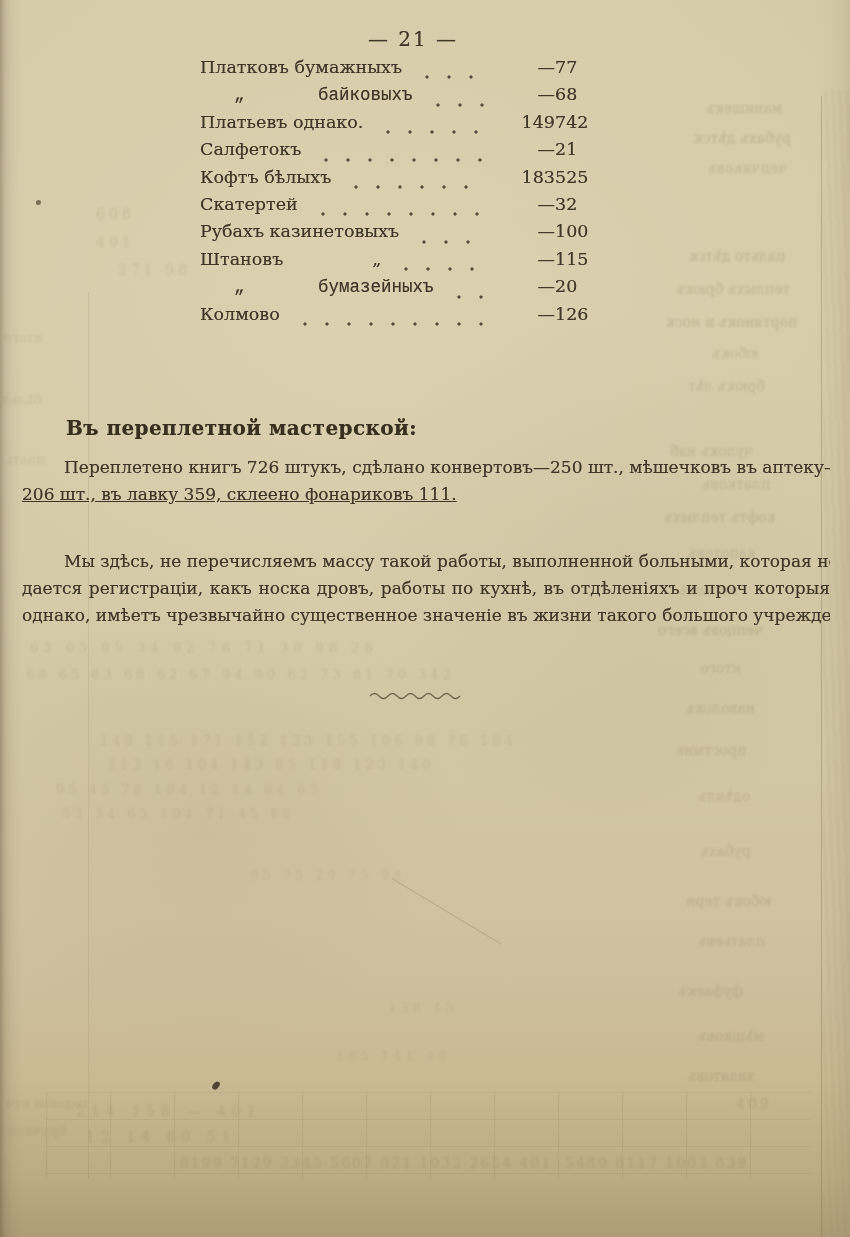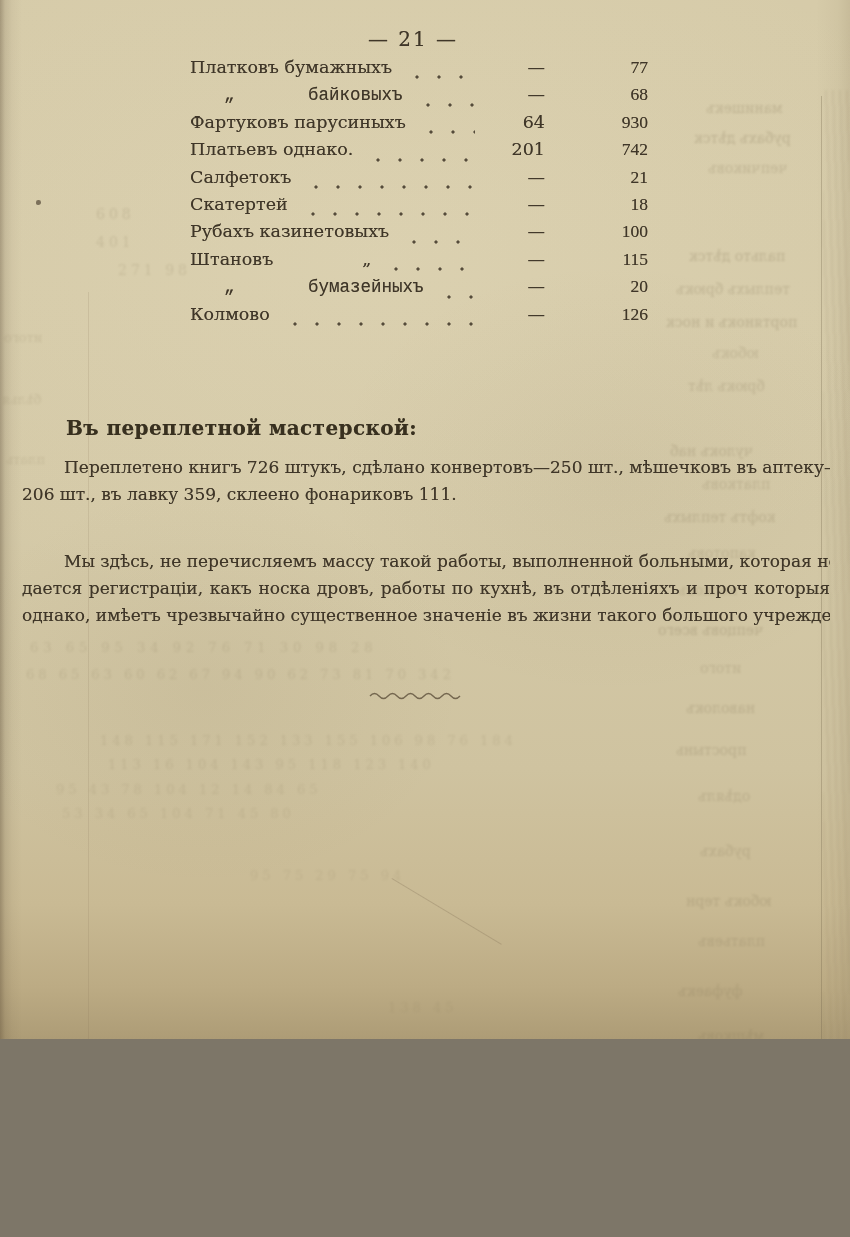--- a/index.html
+++ b/index.html
@@ -1,49 +1,49 @@
 <!DOCTYPE html>
 <html><head>
 <meta charset="utf-8">
 <title>Scanned page 21</title>
 <style>
   html,body{margin:0;padding:0;background:#7d7668;}
   .page{
-    position:relative;width:850px;height:1039px;overflow:hidden;
+    position:relative;width:850px;height:1237px;overflow:hidden;
     font-family:"DejaVu Serif",serif;color:#40372a;
     background-image:
       radial-gradient(120% 60% at 45% 25%, rgba(240,232,204,0.22), rgba(240,232,204,0) 60%),
       radial-gradient(42% 26% at 72% 46%, rgba(122,105,75,0.07), rgba(122,105,75,0) 80%),
       radial-gradient(38% 24% at 24% 66%, rgba(122,105,75,0.07), rgba(122,105,75,0) 80%),
       linear-gradient(90deg, rgba(80,64,44,0.38) 0px, rgba(80,64,44,0.15) 5px, rgba(80,64,44,0.05) 12px, rgba(80,64,44,0) 22px),
       linear-gradient(270deg, rgba(155,140,108,0.25) 0px, rgba(155,140,108,0.10) 12px, rgba(155,140,108,0) 34px),
       linear-gradient(180deg, #d6cba9 0%, #d4c9a7 52%, #cfc3a0 74%, #c9ba94 87%, #bcab84 95%, #ad9c76 100%);
   }
   .abs{position:absolute;}
   
   .ink{color:#3f3628;text-shadow:0 0 0.6px rgba(63,54,40,0.55);}
   .page-number{top:27px;left:0;right:0;text-align:center;font-size:20px;letter-spacing:2px;transform:translateX(-12px);}
   
-  .inv{top:57px;left:190px;width:458px;}
+  .inv{top:57px;left:200px;width:458px;}
   .row{display:flex;align-items:baseline;height:27.4px;font-size:17.5px;}
   .row .label{white-space:pre;flex:none;}
   .row.ind .label{padding-left:34px;font-family:Liberation Mono, monospace;}
   .leader{flex:1;align-self:flex-end;height:6px;margin:0 10px 5px 12px;
     background-image:radial-gradient(circle, rgba(62,52,38,0.85) 1.3px, rgba(62,52,38,0) 1.9px);
     background-size:22px 6px;background-repeat:repeat-x;background-position:2px 1px;}
   .c1{flex:none;width:60px;text-align:right;white-space:pre;}
-  .c2{flex:none;width:103px;text-align:right;white-space:pre;font-family:Liberation Serif, serif;}
+  .c2{flex:none;width:103px;white-space:pre;}
   
   .heading{top:416px;left:66px;font-size:20px;font-weight:bold;color:#38301f;letter-spacing:0.4px;}
   .para{left:22px;width:808px;font-size:17px;}
   .para1{top:454px;line-height:27px;}
   .para2{top:548px;line-height:26.8px;}
   .pline{white-space:nowrap;overflow:hidden;text-align:justify;text-align-last:justify;}
   .pline.first{text-indent:42px;}
-  .pline.last{text-align:right;text-align-last:left;}
+  .pline.last{text-align:right;text-align-last:left;text-decoration:underline;}
   
   .ornament{top:690px;left:368px;width:100px;height:12px;opacity:0.75;}
   .speck-a{top:1081px;left:213px;width:6px;height:9px;background:#41362a;border-radius:62% 38% 55% 45%;transform:rotate(32deg);opacity:0.9;}
   .speck-b{top:200px;left:36px;width:5px;height:5px;background:#4a3e2e;border-radius:50% 50% 60% 40%;opacity:0.65;}
   .scratch{top:878px;left:392px;width:128px;height:1px;background:rgba(118,102,76,0.28);transform:rotate(31deg);transform-origin:left top;filter:blur(0.5px);}
   
   .ghost{position:absolute;font-family:"DejaVu Serif",serif;color:#837556;filter:blur(1.1px);white-space:pre;}
   .ghost-vline{top:292px;left:88px;width:1px;height:886px;background:rgba(125,110,82,0.15);filter:blur(0.5px);}
   .edge-line{top:96px;left:821px;width:1px;height:1141px;background:rgba(110,95,70,0.30);filter:blur(0.7px);}
   .edge-band{top:90px;left:823px;width:27px;height:1147px;background:
@@ -119,42 +119,42 @@
         <span class="c1">—</span>
         <span class="c2">77</span>
       </div>
     <div class="row ind">
         <span class="label">„       байковыхъ</span>
         <span class="leader"></span>
         <span class="c1">—</span>
         <span class="c2">68</span>
       </div>
     <div class="row">
-        <span class="label">Фартуковъ парусиныхъ</span>
-        <span class="leader"></span>
-        <span class="c1">64</span>
-        <span class="c2">930</span>
-      </div>
-    <div class="row">
         <span class="label">Платьевъ однако.</span>
         <span class="leader"></span>
-        <span class="c1">201</span>
+        <span class="c1">149</span>
         <span class="c2">742</span>
       </div>
     <div class="row">
         <span class="label">Салфетокъ</span>
         <span class="leader"></span>
         <span class="c1">—</span>
         <span class="c2">21</span>
       </div>
     <div class="row">
+        <span class="label">Кофтъ бѣлыхъ</span>
+        <span class="leader"></span>
+        <span class="c1">183</span>
+        <span class="c2">525</span>
+      </div>
+    <div class="row">
         <span class="label">Скатертей</span>
         <span class="leader"></span>
         <span class="c1">—</span>
-        <span class="c2">18</span>
+        <span class="c2">32</span>
       </div>
     <div class="row">
         <span class="label">Рубахъ казинетовыхъ</span>
         <span class="leader"></span>
         <span class="c1">—</span>
         <span class="c2">100</span>
       </div>
     <div class="row">
         <span class="label">Штановъ                „</span>
         <span class="leader"></span>

